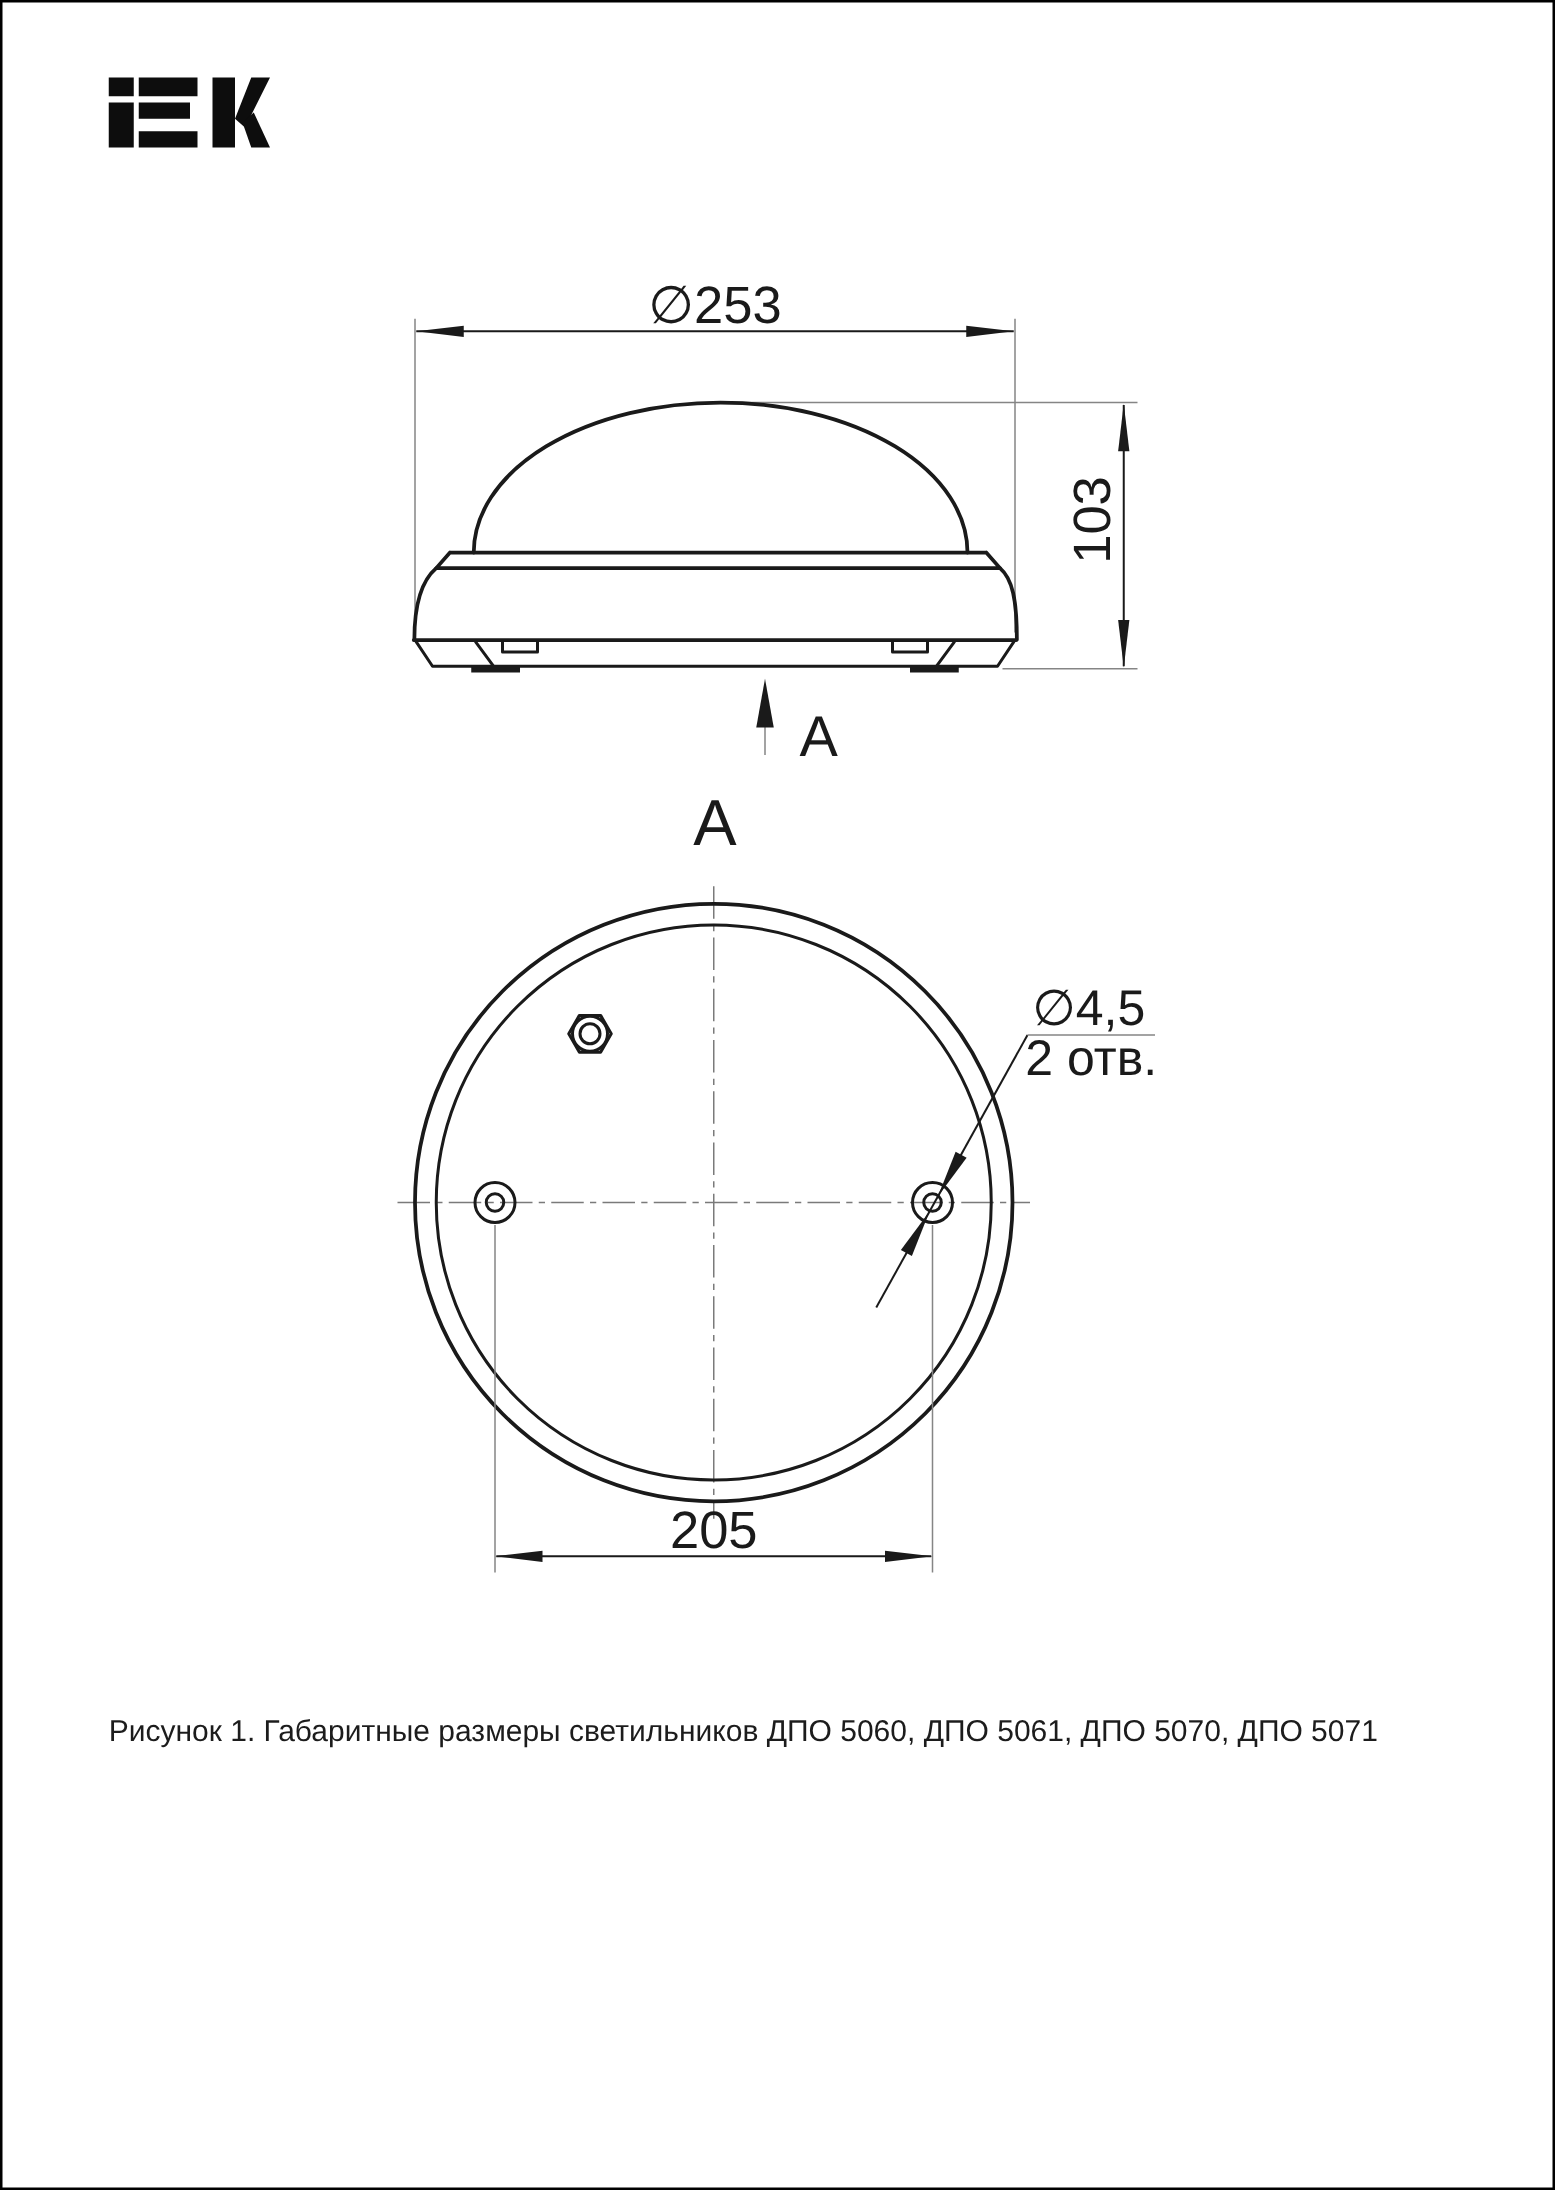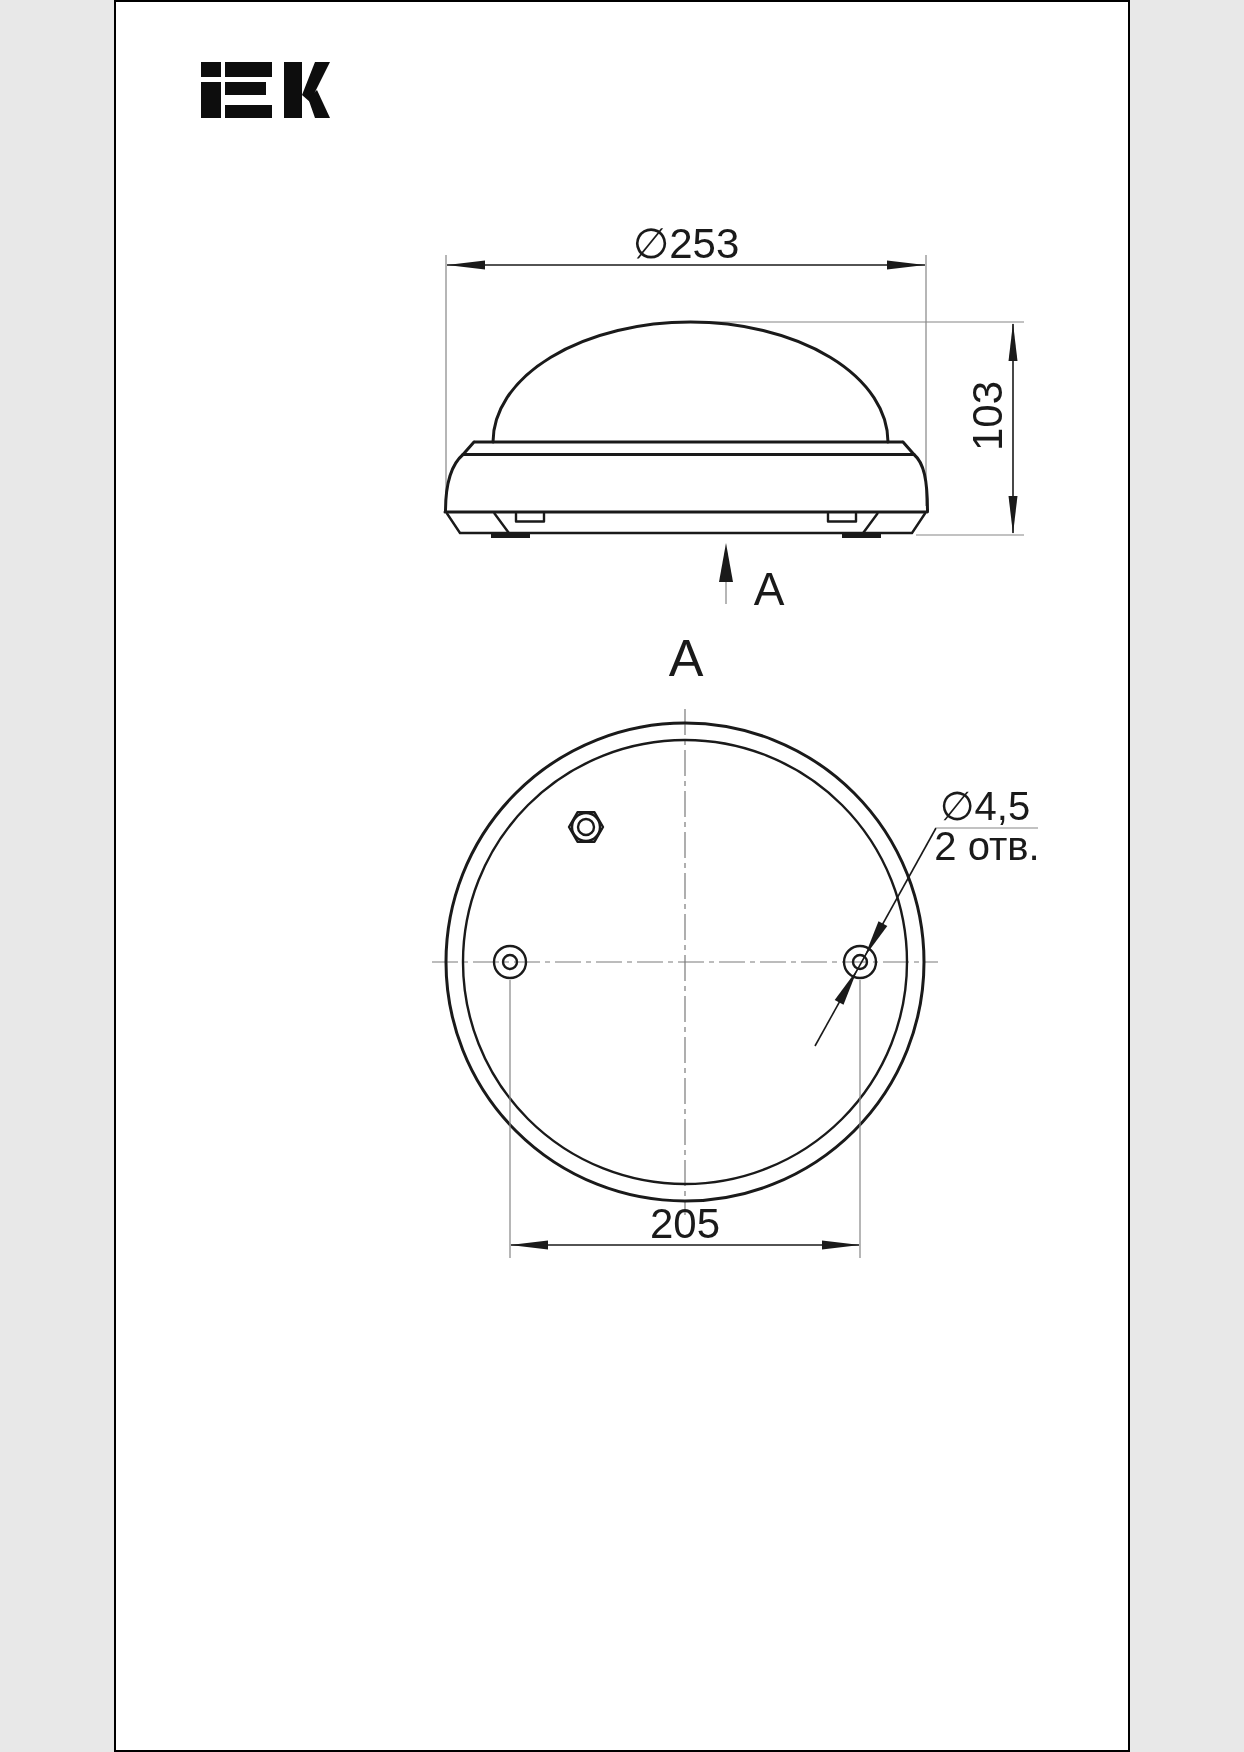--- a/index.html
+++ b/index.html
@@ -1,18 +1,18 @@
 <!DOCTYPE html>
 <html><head>
 <meta charset="utf-8">
 <style>
   html,body{margin:0;padding:0;background:#e8e8e8;}
   .page{
     position:relative;
-    width:1016px;height:1752px;
+    width:1244px;height:1752px;
     background:#ffffff;
     border:2px solid #000;
     box-sizing:border-box;
     margin:0 auto;
     overflow:hidden;
     font-family:"Liberation Sans","DejaVu Sans",sans-serif;
   }
   svg.sheet{position:absolute;left:0;top:0;}
   .outline{fill:none;stroke:#1a1a1a;stroke-width:3;stroke-linejoin:round;stroke-linecap:round;}
   .outline2{fill:none;stroke:#1a1a1a;stroke-width:2.4;stroke-linejoin:round;stroke-linecap:round;}
@@ -122,14 +122,15 @@
 
       <line class="thin" x1="394" y1="978" x2="394" y2="1256"></line>
       <line class="thin" x1="744" y1="978" x2="744" y2="1256"></line>
       <line class="dim" x1="395" y1="1243" x2="743" y2="1243"></line>
       <polygon class="arr" points="394,1243 432,1238.5 432,1247.5"></polygon>
       <polygon class="arr" points="744,1243 706,1238.5 706,1247.5"></polygon>
       <text class="dimtxt" x="569" y="1236" font-size="42" text-anchor="middle">205</text>
     </g>
   </svg>
 
+  <div class="caption">Рисунок 1. Габаритные размеры светильников ДПО 5060, ДПО 5061, ДПО 5070, ДПО 5071</div>
 
 </div>
 
 </body></html>

